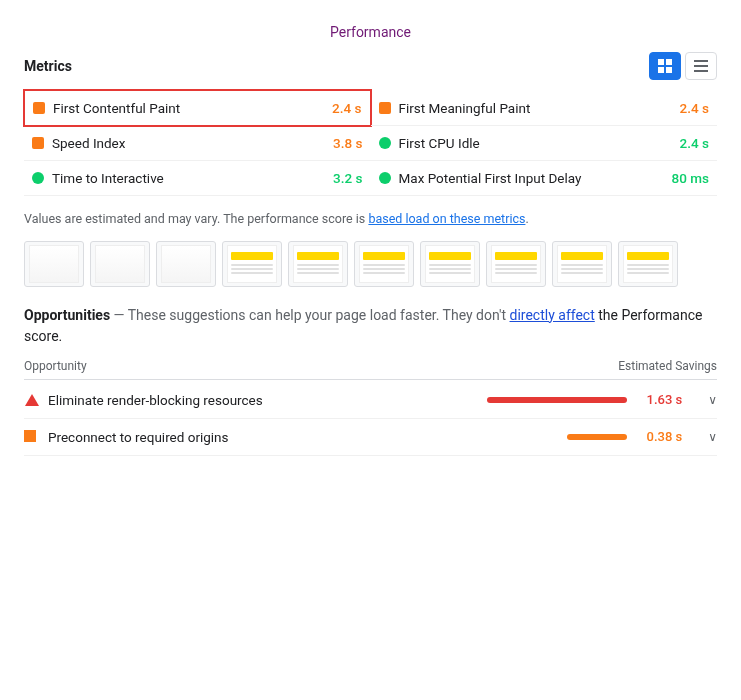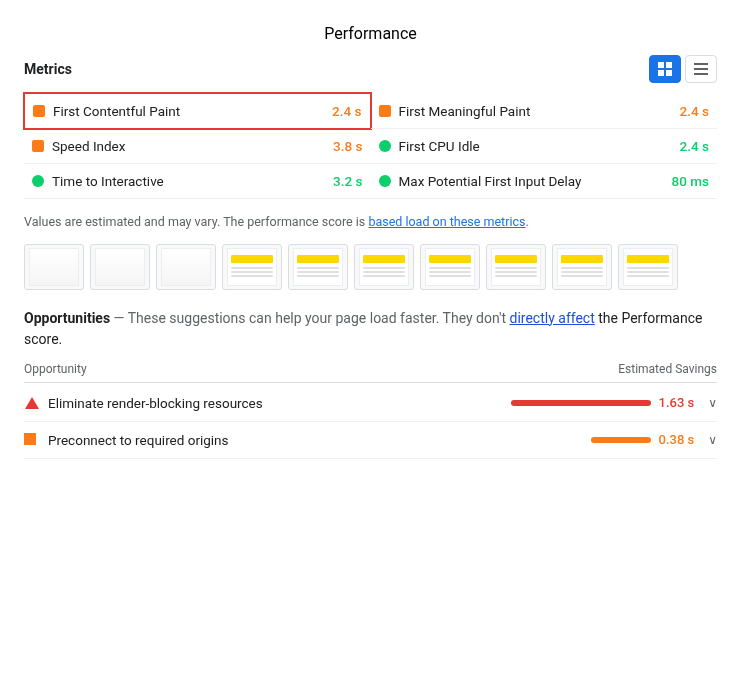--- a/index.html
+++ b/index.html
@@ -33,23 +33,23 @@
     .score-number {
       position: absolute;
       top: 50%;
       left: 50%;
       transform: translate(-50%, -50%);
       font-size: 32px;
       font-weight: 700;
       color: #0cce6b;
     }
     .performance-label {
-      font-size: 16px;
+      font-size: 14px;
       font-weight: 400;
-      color: #000000;
+      color: #701a75;
       margin-top: 4px;
     }
 
     
     .metrics-header {
       display: flex;
       justify-content: space-between;
       align-items: center;
       margin-bottom: 10px;
       margin-top: 10px;
@@ -228,21 +228,21 @@
       margin-right: 8px;
     }
     .opp-name {
       flex: 1;
       font-size: 13.5px;
       color: #202124;
     }
     .opp-bar-container {
       display: flex;
       align-items: center;
-      gap: 8px;
+      gap: 20px;
     }
     .opp-bar {
       height: 6px;
       border-radius: 3px;
     }
     .opp-savings {
       font-size: 13px;
       font-weight: 500;
       white-space: nowrap;
     }

